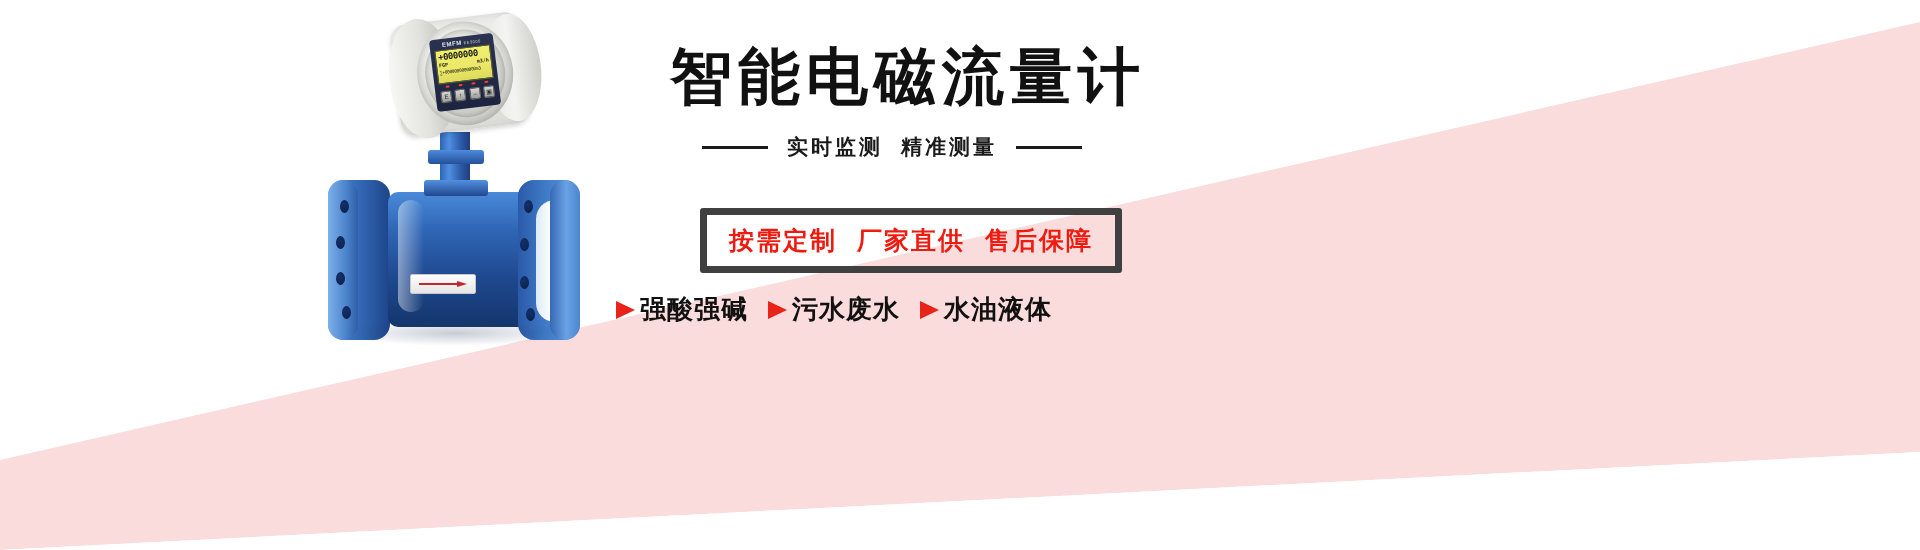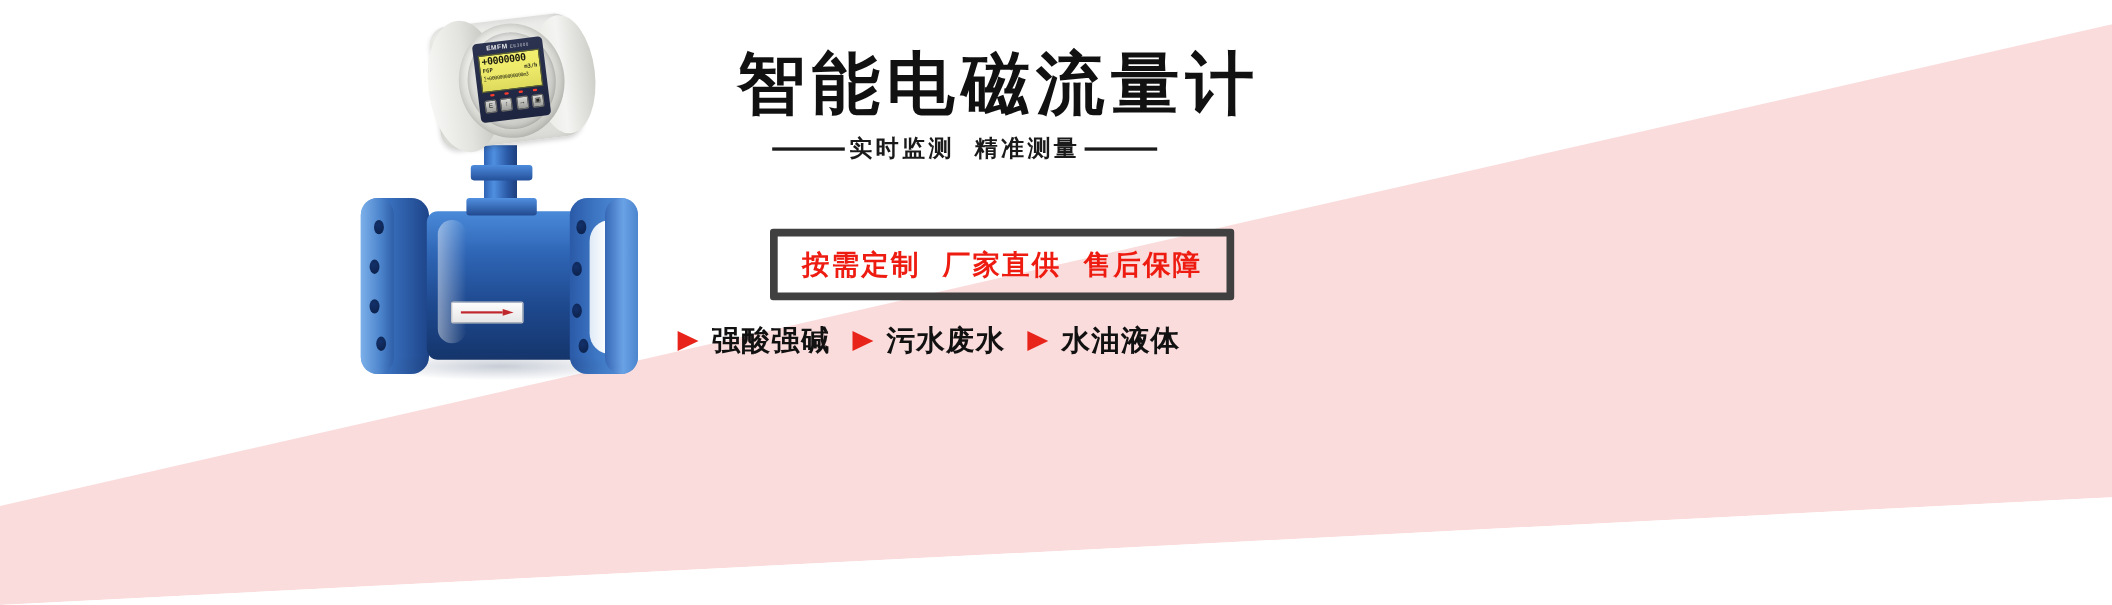--- a/index.html
+++ b/index.html
@@ -152,40 +152,40 @@
 
   
   .textblock{position:absolute;left:640px;top:0;width:1000px;height:401px;}
 
   .title{
     position:absolute;left:30px;top:42px;
     font-size:62px;line-height:70px;font-weight:bold;color:#111111;
     letter-spacing:6px;white-space:nowrap;
   }
 
-  .subline{position:absolute;left:62px;top:121px;display:flex;align-items:center;gap:4px;}
+  .subline{position:absolute;left:62px;top:133px;display:flex;align-items:center;gap:19px;}
   .rule{width:66px;height:3px;background:#1a1a1a;}
   .subtext{font-size:21px;font-weight:bold;color:#1a1a1a;letter-spacing:3px;white-space:nowrap;}
   .subtext .gap{display:inline-block;width:18px;}
 
   .redbox{
     position:absolute;left:60px;top:208px;
     border:7px solid #404040;border-radius:3px;
     padding:9px 22px;background:transparent;
   }
   .redbox-inner{
     font-size:25px;font-weight:bold;color:#ee1b11;letter-spacing:2px;white-space:nowrap;
   }
   .redbox-inner .gap{display:inline-block;width:20px;}
 
   .features{
     position:absolute;left:-24px;top:292px;display:flex;align-items:center;gap:10px;
     white-space:nowrap;
   }
-  .feat{display:flex;align-items:center;gap:12px;margin-right:10px;}
+  .feat{display:flex;align-items:center;gap:5px;margin-right:10px;}
   .arrow{
     width:0;height:0;
     border-top:9px solid transparent;border-bottom:9px solid transparent;
     border-left:19px solid #e8241a;
     flex:0 0 auto;
   }
   .feat-label{font-size:26px;font-weight:bold;color:#111111;letter-spacing:1px;}
 </style>
 </head>
 <body>

